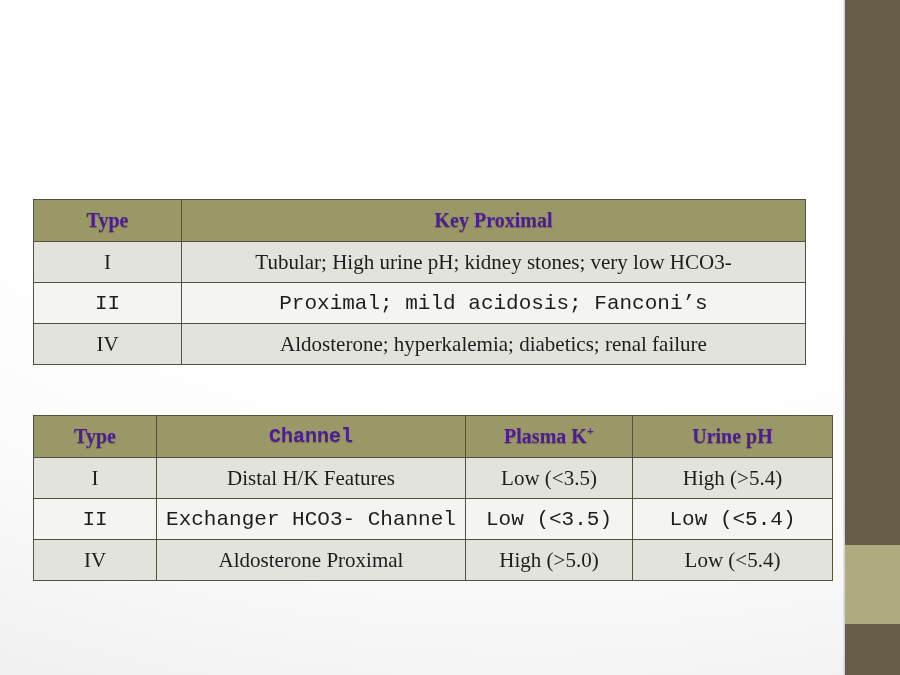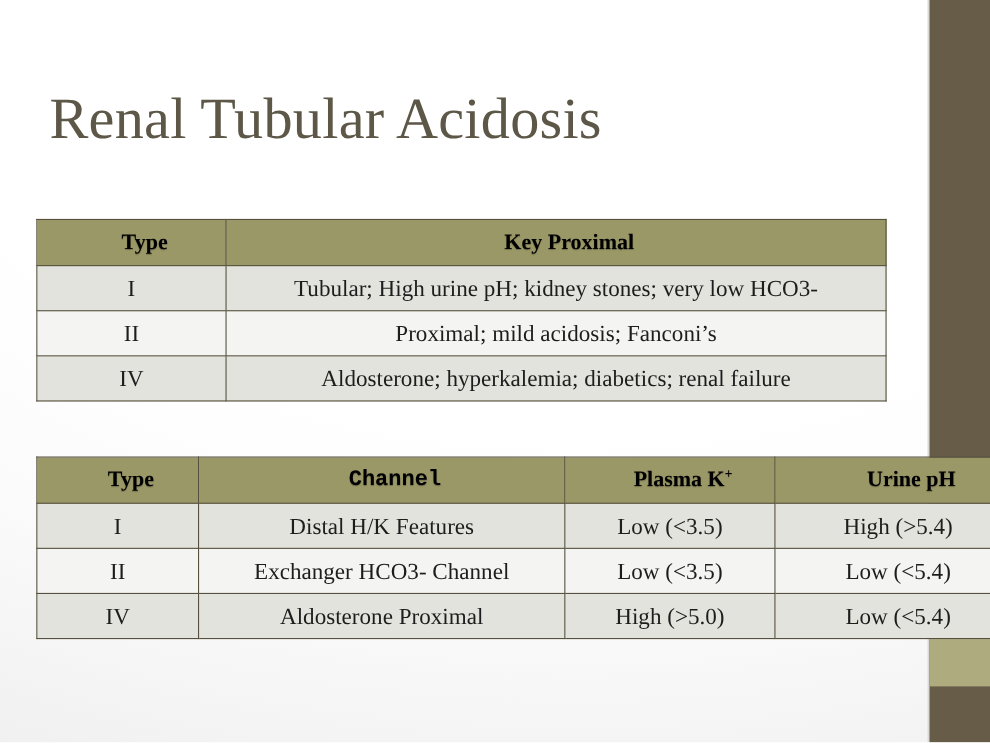--- a/index.html
+++ b/index.html
@@ -73,30 +73,30 @@
   }
   .tbl th, .tbl td {
     border: 1px solid #56513f;
     padding: 0;
     text-align: center;
     vertical-align: middle;
     color: #1d1d1d;
   }
   .tbl th {
     background: #9b9868;
-    color: #000000;
+    color: #4c1d95;
     font-weight: bold;
     text-shadow: 0 1px 1px rgba(60,58,35,0.45);
-    padding-left: 24px;
   }
   .tbl tr.r-odd td {
     background: #e2e3dc;
   }
   .tbl tr.r-even td {
     background: #f4f4f2;
+    font-family: Liberation Mono, monospace;
   }
 
   
   #table-key-features {
     left: 33px;
     top: 199px;
     width: 773px;
   }
   #table-key-features th {
     height: 41px;
@@ -135,21 +135,20 @@
 </style>
 </head>
 <body>
 
 <div class="slide">
 
   <div class="right-bar-edge"></div>
   <div class="right-bar-dark"></div>
   <div class="right-bar-light"></div>
 
-  <h1 class="title">Renal Tubular Acidosis</h1>
 
   <table class="tbl" id="table-key-features">
     <thead>
       <tr>
         <th class="col-type">Type</th>
         <th>Key Proximal</th>
       </tr>
     </thead>
     <tbody>
       <tr class="r-odd">

